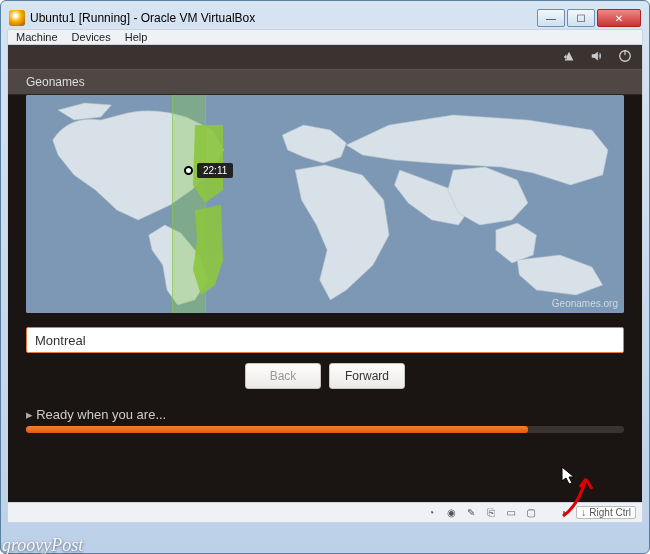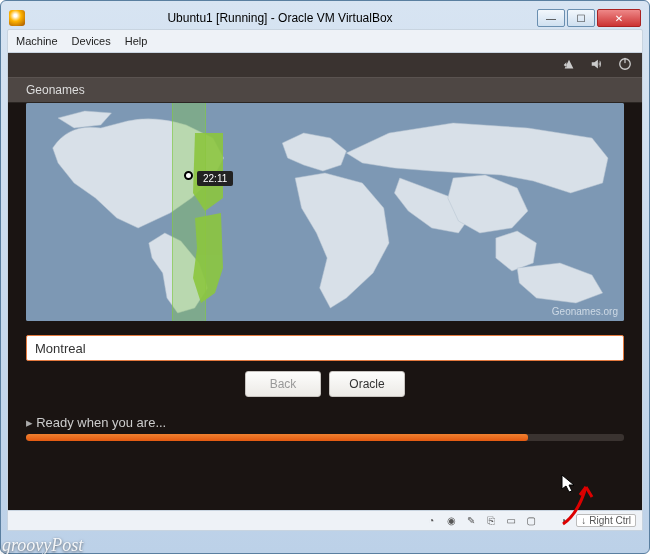--- a/index.html
+++ b/index.html
@@ -1,45 +1,45 @@
 <!DOCTYPE html>
 <html><head>
 <meta charset="utf-8">
 <style>
 * { margin: 0; padding: 0; box-sizing: border-box; }
 body { width: 650px; height: 554px; font-family: "Segoe UI", Tahoma, sans-serif; font-size: 12px; background: #fff; position: relative; }
 
 
 .win7 { width: 650px; height: 554px; background: linear-gradient(#d7e4f2,#bcd1e8); border:1px solid #5a7fa0; border-radius:6px; padding:6px; position:relative; }
-.titlebar { height:22px; display:flex; align-items:center; gap:11px; padding:0 2px;text-align:center; }
+.titlebar { height:22px; display:flex; align-items:center; gap:5px; padding:0 2px; }
 .app-icon { width:16px; height:16px; background: radial-gradient(circle at 40% 35%, #fff 10%, #ffb400 40%, #a05000 100%); border-radius:3px; }
 .title-text { font-size:12px; color:#000; flex:1; white-space:nowrap; overflow:hidden; }
 .winbtns { display:flex; gap:0; }
 .winbtn { width:28px; height:18px; border:1px solid #6a8fb0; background:linear-gradient(#f2f7fc,#cfe0f0); border-radius:2px; margin-left:2px; display:flex; align-items:center; justify-content:center; font-size:10px; color:#333; }
 .winbtn.close { background:linear-gradient(#e88,#c33); color:#fff; width:44px; border-color:#a22; }
 
 
-.menubar { height:24px; background:#eef2f7; border:1px solid #c8d4e0; border-radius:2px 2px 0 0; display:flex; align-items:center; gap:14px; padding:0 8px; font-size:11px; color:#222; }
+.menubar { height:16px; background:#eef2f7; border:1px solid #c8d4e0; border-radius:2px 2px 0 0; display:flex; align-items:center; gap:14px; padding:0 8px; font-size:11px; color:#222; }
 
 
 .vm { border:1px solid #c8d4e0; border-top:none; height:478px; background:#1a1412; position:relative; }
 
 
 .topbar { height:24px; background:#3a3330; display:flex; align-items:center; justify-content:flex-end; gap:14px; padding:0 10px; color:#ddd; }
 .topbar svg { width:14px; height:14px; fill:#ccc; }
 
 
 .inst-head { background:#4e4744; color:#ddd; font-size:12px; padding:5px 18px; border-top:1px solid #5a5350; border-bottom:1px solid #2a2522; }
 .question { background:#4e4744; color:#fff; font-size:22px; font-weight:300; padding:8px 18px 14px; font-family:"Ubuntu","Segoe UI",sans-serif; }
 
 
 .map-wrap { margin:0 18px; position:relative; height:218px; background:#7d98b4; border-radius:2px; overflow:hidden; }
 .map-svg { position:absolute; inset:0; width:100%; height:100%; }
 .tz-band { position:absolute; top:0; bottom:0; left:146px; width:34px; background:rgba(130,200,70,0.35); border-left:1px solid rgba(130,200,70,0.6); border-right:1px solid rgba(130,200,70,0.6); }
-.marker { position:absolute; left:158px; top:68px; display:flex; }
+.marker { position:absolute; left:158px; top:68px; display:flex; align-items:center; }
 .marker-dot { width:9px; height:9px; border-radius:50%; background:#fff; border:2px solid #000; }
 .marker-label { background:#222; color:#fff; font-size:10px; padding:2px 6px; border-radius:2px; margin-left:4px; }
 .geonames { position:absolute; right:6px; bottom:4px; color:#cdd9e5; font-size:10px; }
 
 
 .inputrow { margin:14px 18px 0; }
 .loc-input { width:100%; height:26px; border:1px solid #e47a3f; border-radius:2px; background:#fff; padding:0 8px; font-size:13px; color:#333; outline:none; }
 .btnrow { display:flex; justify-content:center; gap:8px; padding:10px 18px 0; }
 .ubtn { min-width:76px; height:26px; border:1px solid #c8c4c0; background:linear-gradient(#fdfdfc,#eceae6); border-radius:3px; font-size:12px; color:#333; }
 .ubtn.disabled { color:#999; }
@@ -129,21 +129,21 @@
       </div>
       <div class="geonames">Geonames.org</div>
     </div>
 
     <div class="inputrow">
       <input class="loc-input" value="Montreal" style="">
     </div>
 
     <div class="btnrow">
       <button class="ubtn disabled">Back</button>
-      <button class="ubtn">Oracle</button>
+      <button class="ubtn">Forward</button>
     </div>
 
     <div class="ready"><span class="ready-text">Ready when you are...</span></div>
     <div class="progress">
       <div class="progress-fill"></div>
     </div>
 
     <svg class="red-arrow" width="40" height="50">
       <path d="M5 45 Q 20 35 28 8" stroke="#d00" stroke-width="3" fill="none"></path>
       <path d="M28 8 L22 16 M28 8 L34 18" stroke="#d00" stroke-width="3" fill="none"></path>

